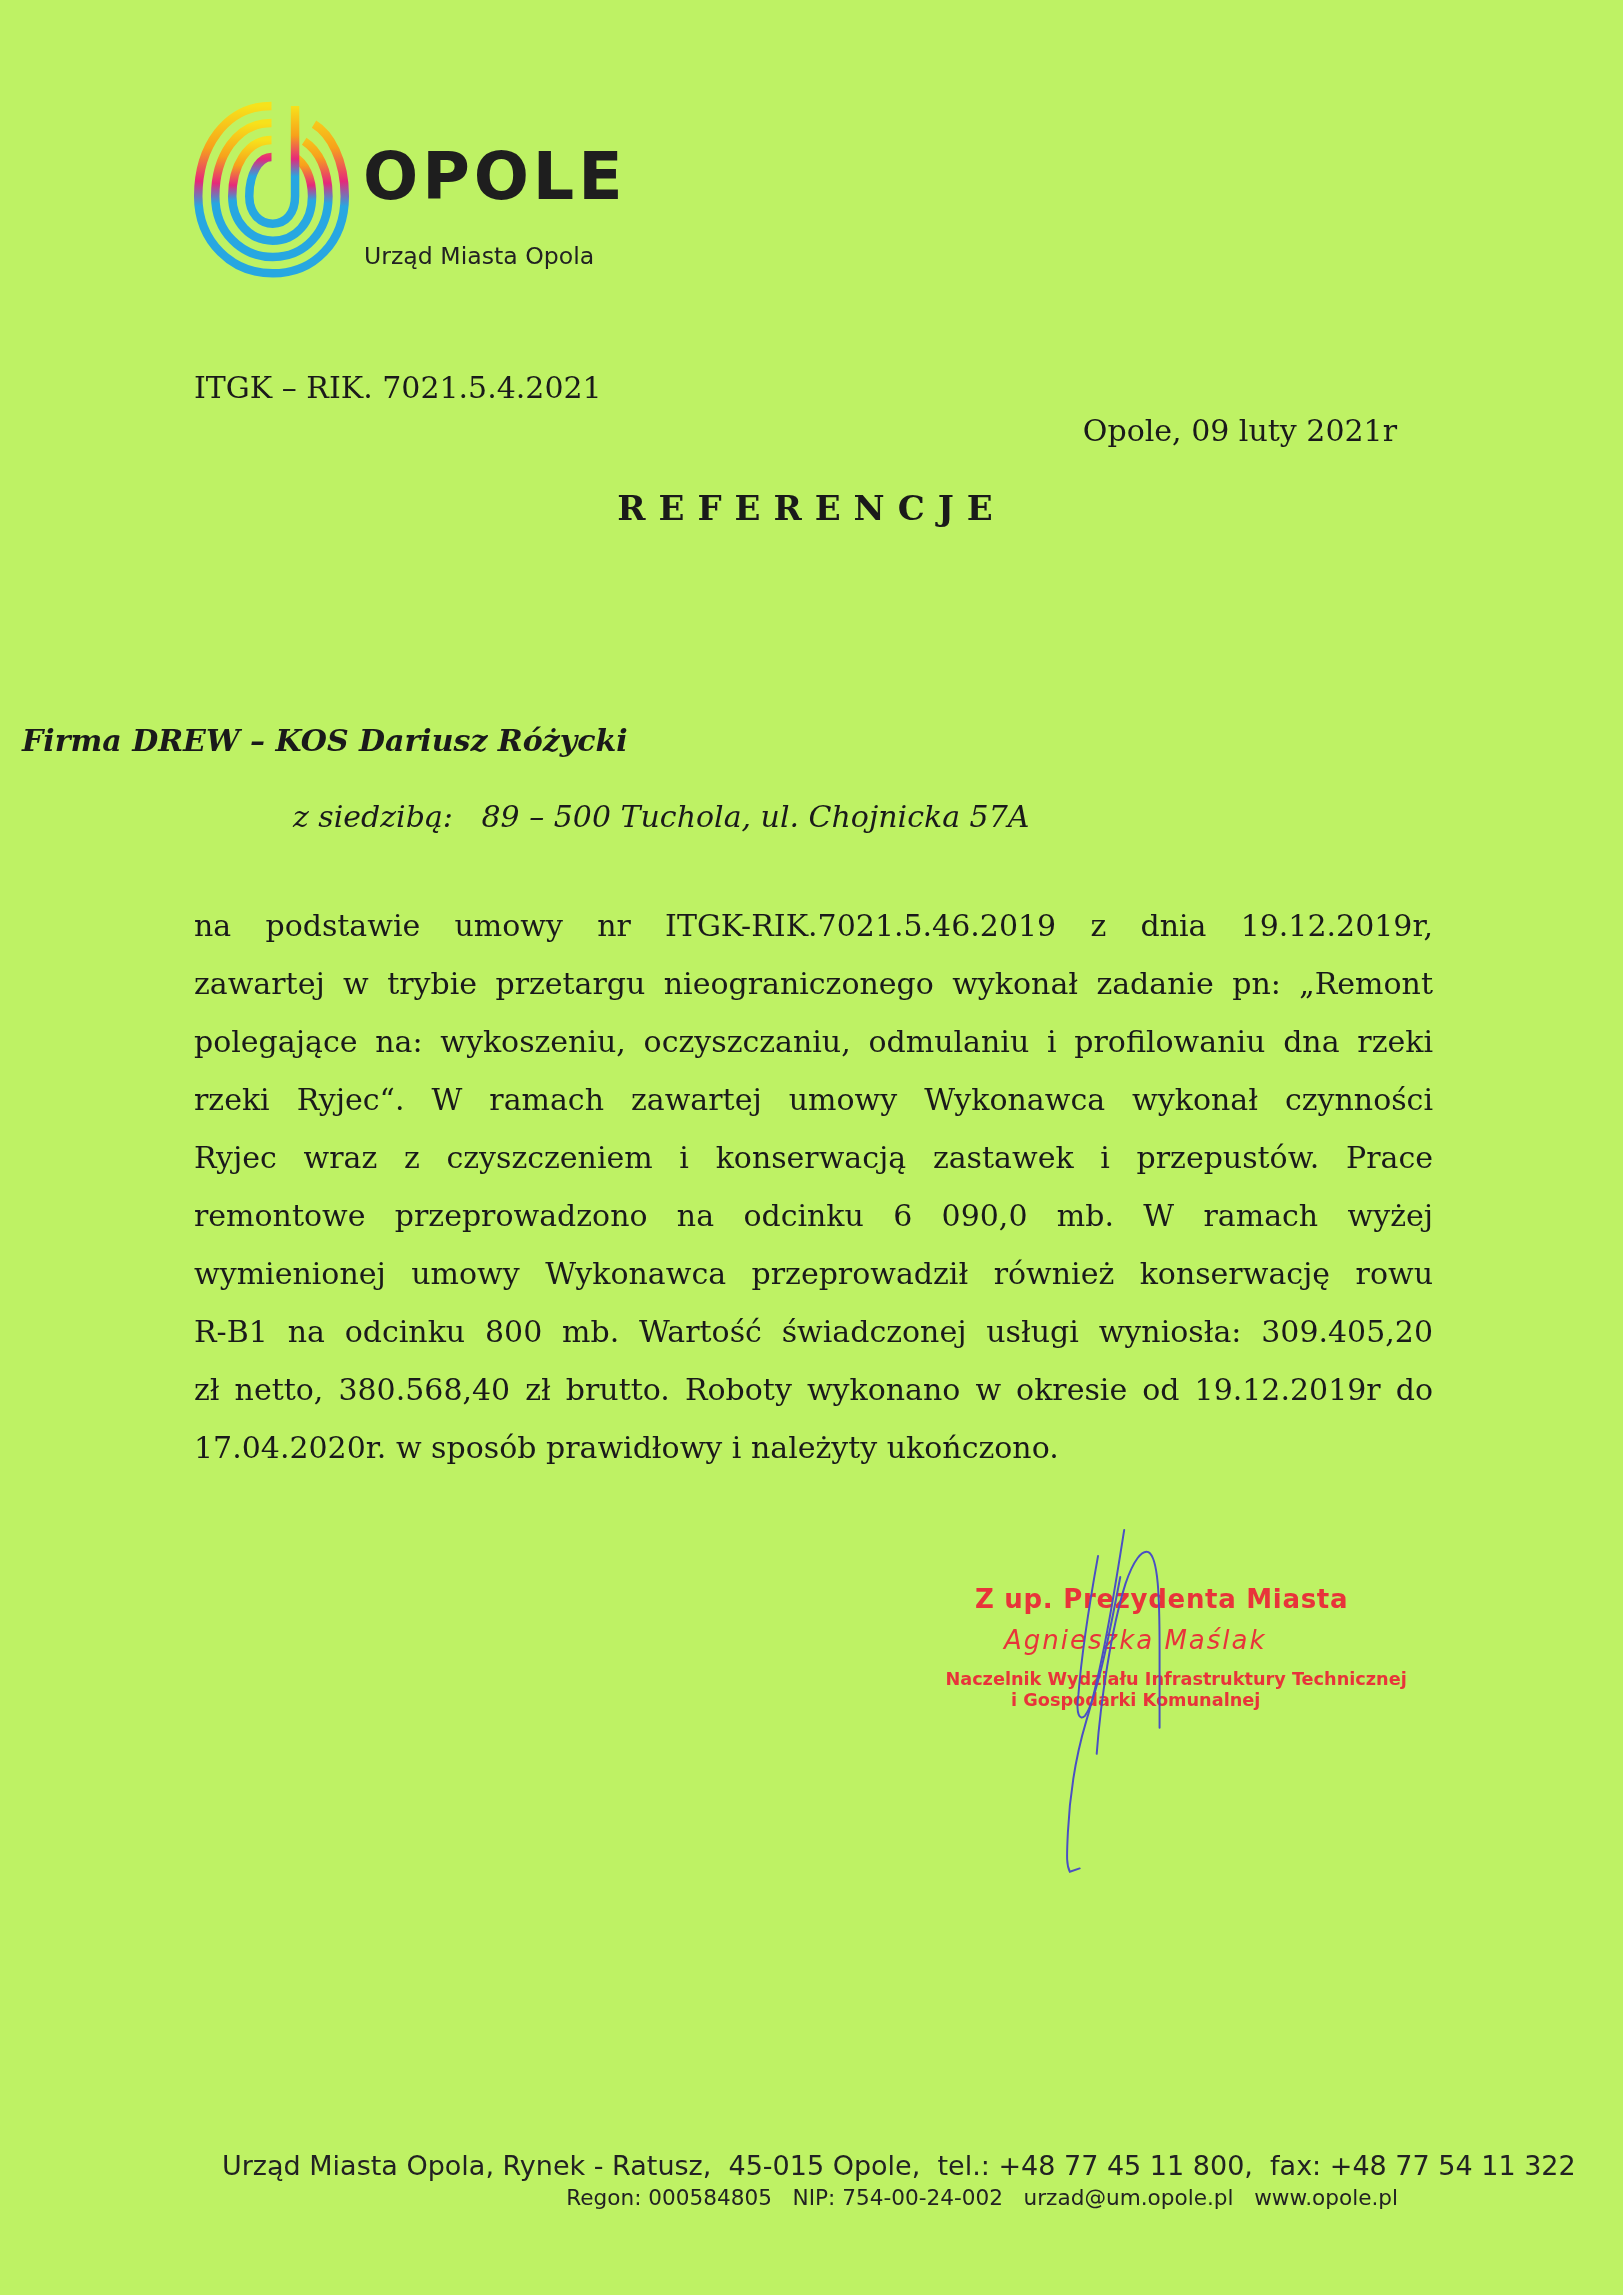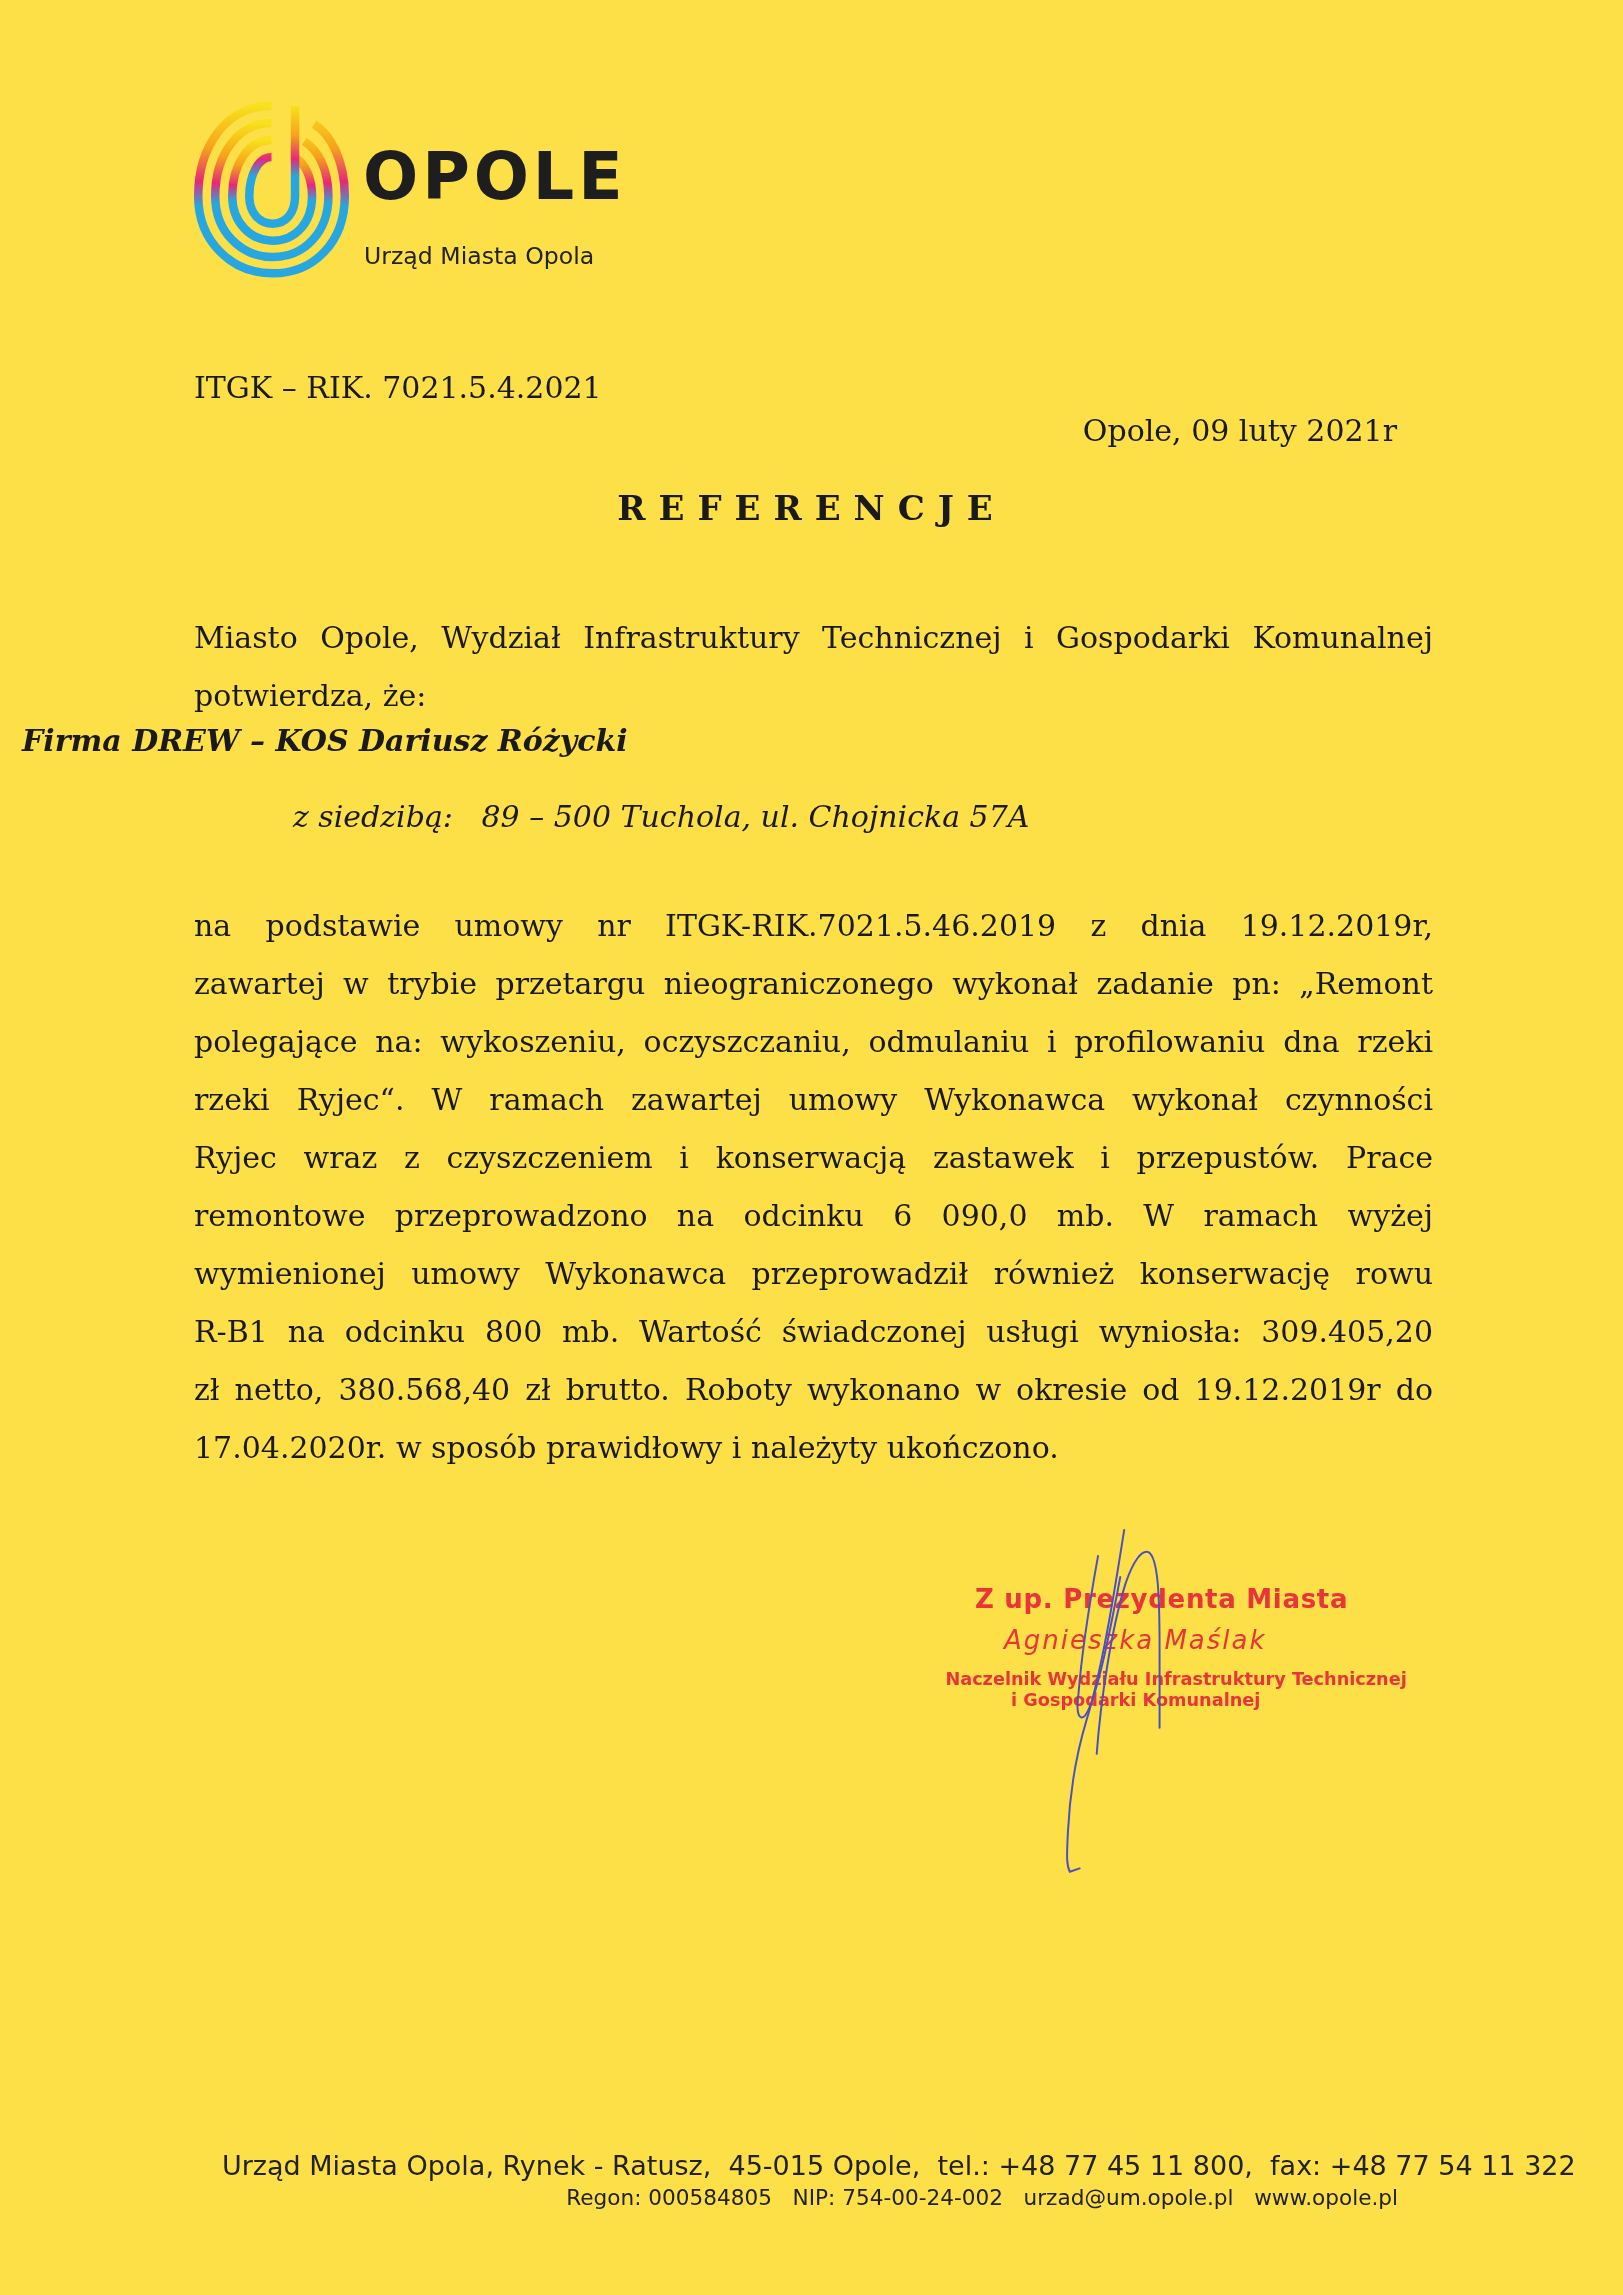--- a/index.html
+++ b/index.html
@@ -1,19 +1,19 @@
 <!DOCTYPE html>
 <html style="font-size:10.5px"><head>
 <meta charset="utf-8">
 <style>
   html, body { margin: 0; padding: 0; background: #ffffff; }
   .page {
     position: relative;
     width: 1623px; height: 2295px;
-    background: #fde047;
+    background: #bef264;
     overflow: hidden;
     color: #1a1a1a;
     font-family: "DejaVu Serif", "Liberation Serif", serif;
   }
   .logo { position: absolute; left: 193px; top: 98px; width: 419px; height: 190px; }
   .logo-mark { position: absolute; left: 0; top: 0; width: 157px; height: 180px; }
   .logo-word {
     position: absolute; left: 170px; top: 46px;
     font-family: "DejaVu Sans", "Liberation Sans", sans-serif;
     font-weight: bold; font-size: 65px; letter-spacing: 3.9px; color: #1e1e1e;
@@ -116,24 +116,20 @@
     </svg>
     <div class="logo-word">OPOLE</div>
     <div class="logo-sub">Urząd Miasta Opola</div>
   </div>
 
   <div class="ref-number">ITGK – RIK. 7021.5.4.2021</div>
   <div class="ref-date">Opole, 09 luty 2021r</div>
 
   <div class="title">REFERENCJE</div>
 
-  <div class="intro">
-    <div style="text-align:justify;text-align-last:justify;white-space:nowrap;">Miasto Opole, Wydział Infrastruktury Technicznej i Gospodarki Komunalnej</div>
-    <div>potwierdza, że:</div>
-  </div>
 
   <div class="company">Firma DREW – KOS Dariusz Różycki</div>
   <div class="address">z siedzibą:   89 – 500 Tuchola, ul. Chojnicka 57A</div>
 
   <div class="body-text">
     <span class="line">na podstawie umowy nr ITGK-RIK.7021.5.46.2019 z dnia 19.12.2019r,</span>
     <span class="line">zawartej w trybie przetargu nieograniczonego wykonał zadanie pn: „Remont</span>
     <span class="line">polegające na: wykoszeniu, oczyszczaniu, odmulaniu i profilowaniu dna rzeki</span>
     <span class="line">rzeki Ryjec“. W ramach zawartej umowy Wykonawca wykonał czynności</span>
     <span class="line">Ryjec wraz z czyszczeniem i konserwacją zastawek i przepustów. Prace</span>

